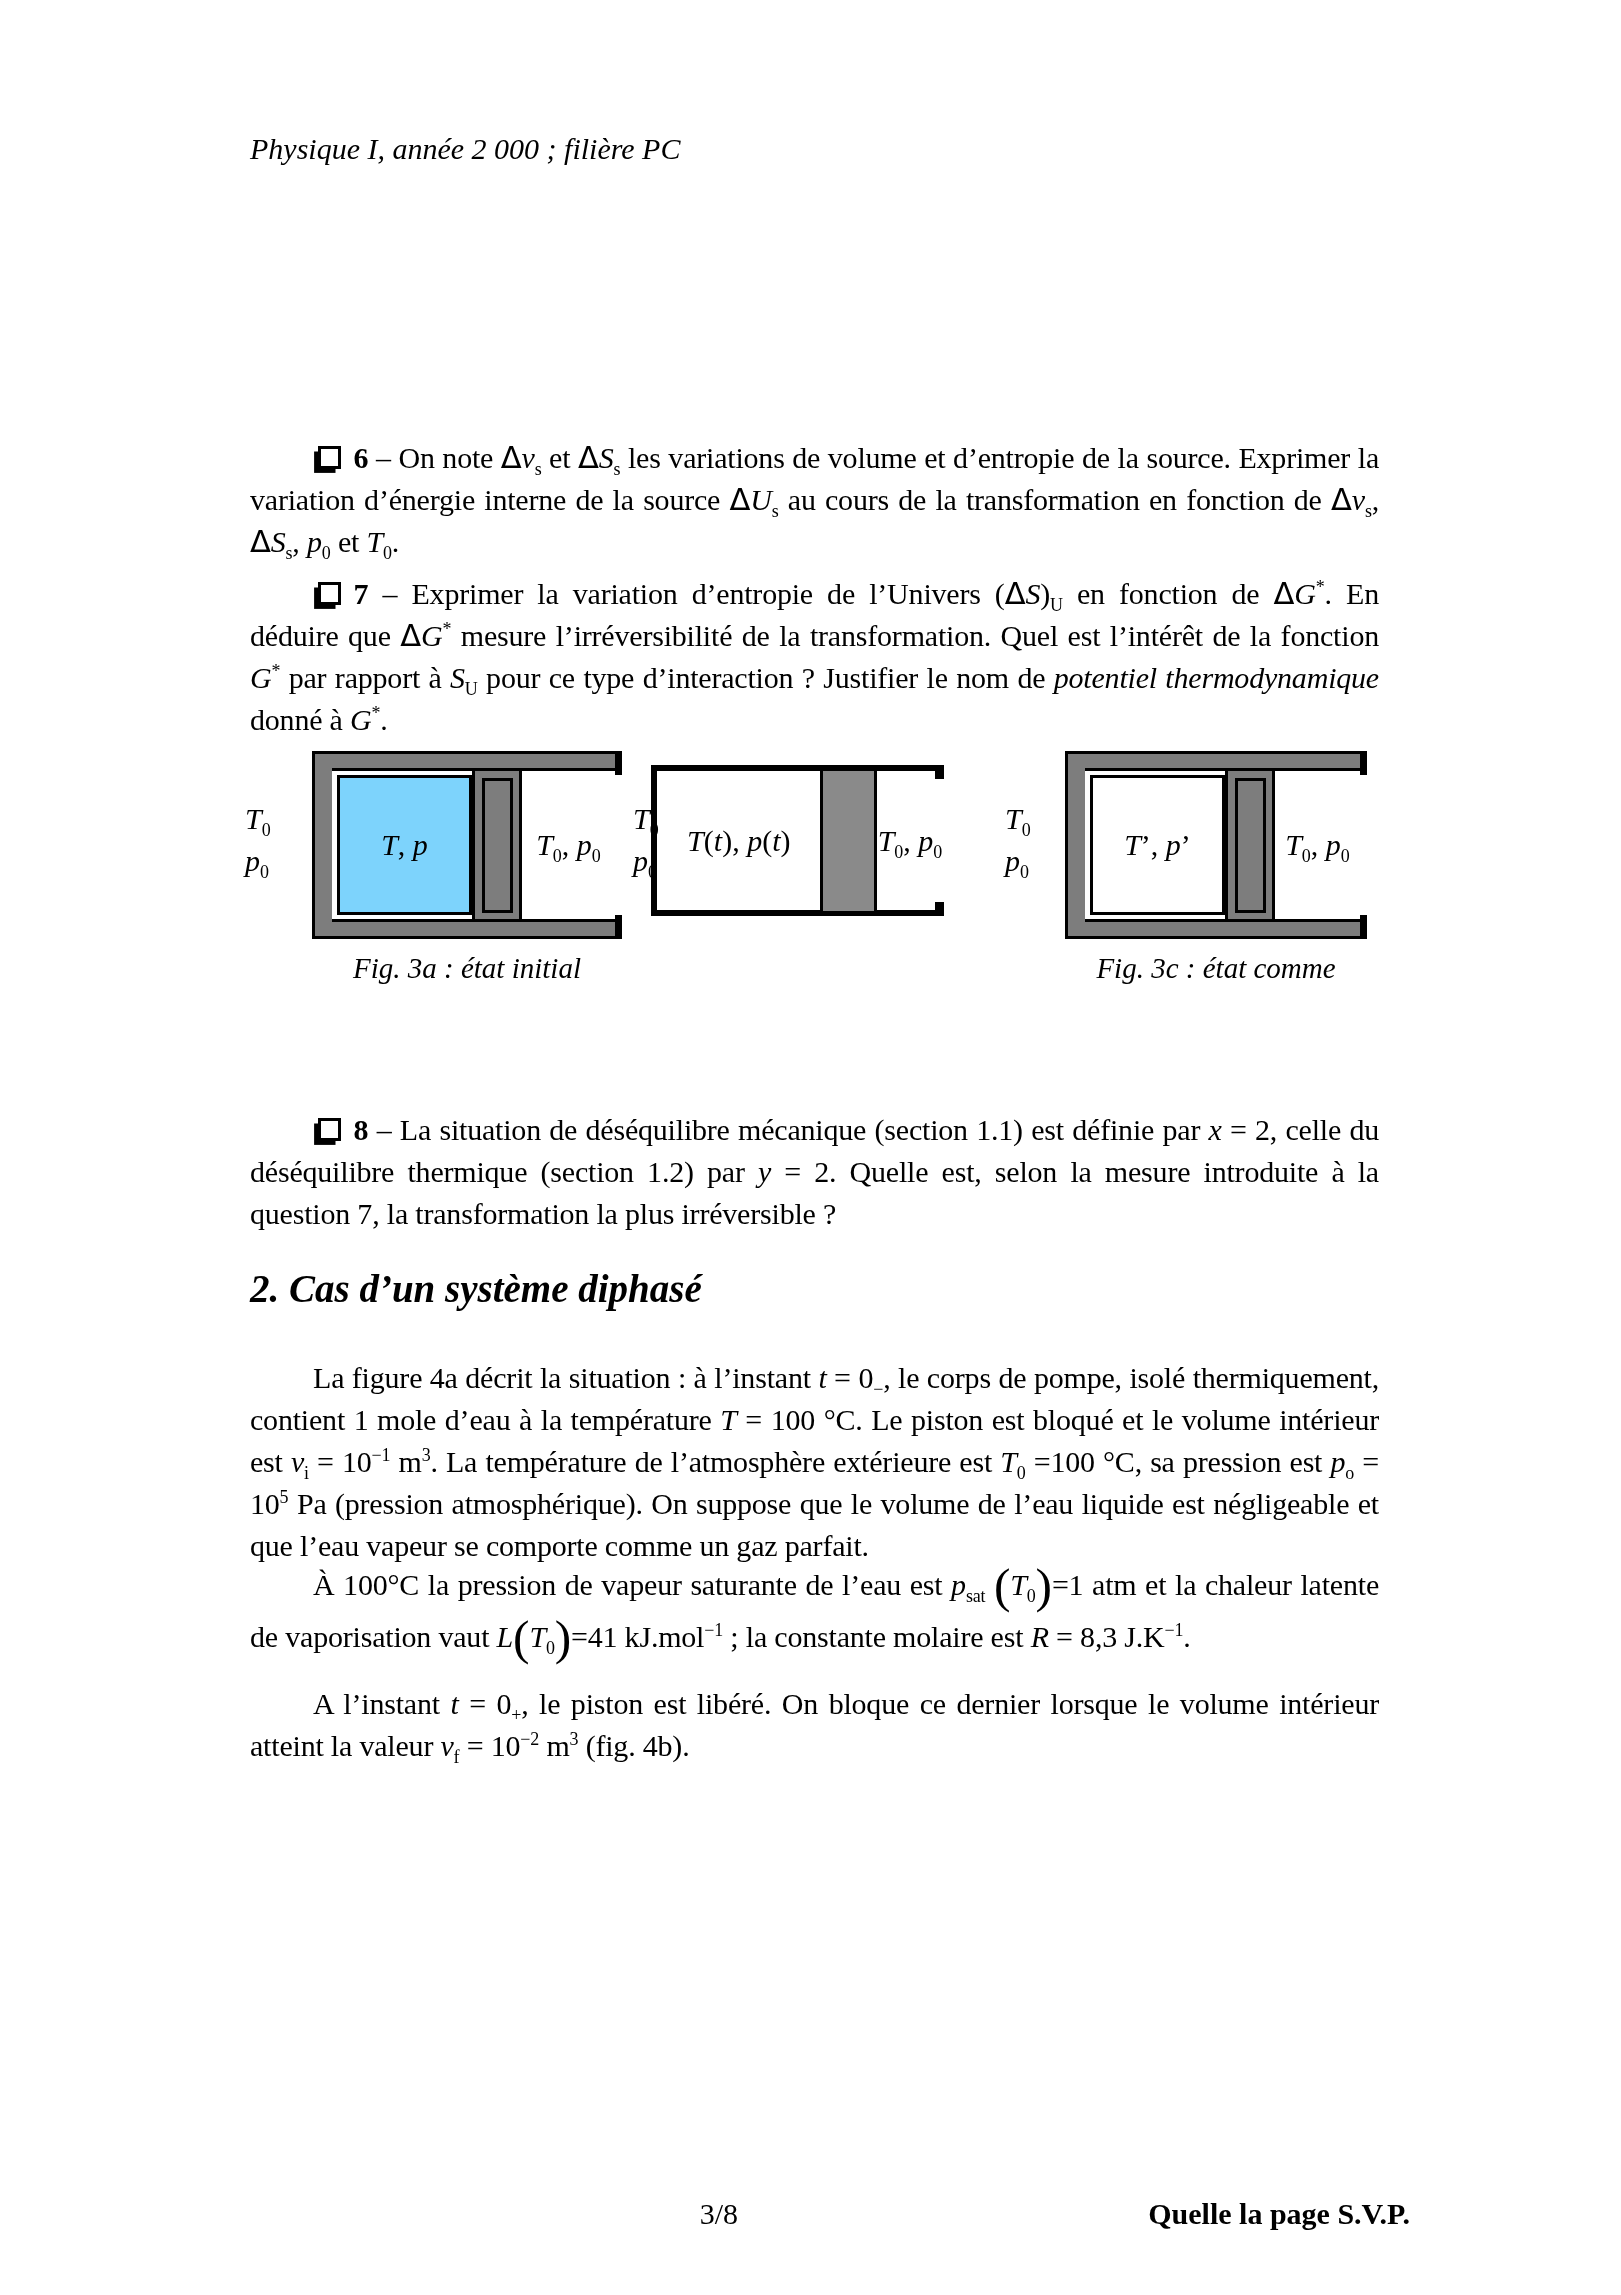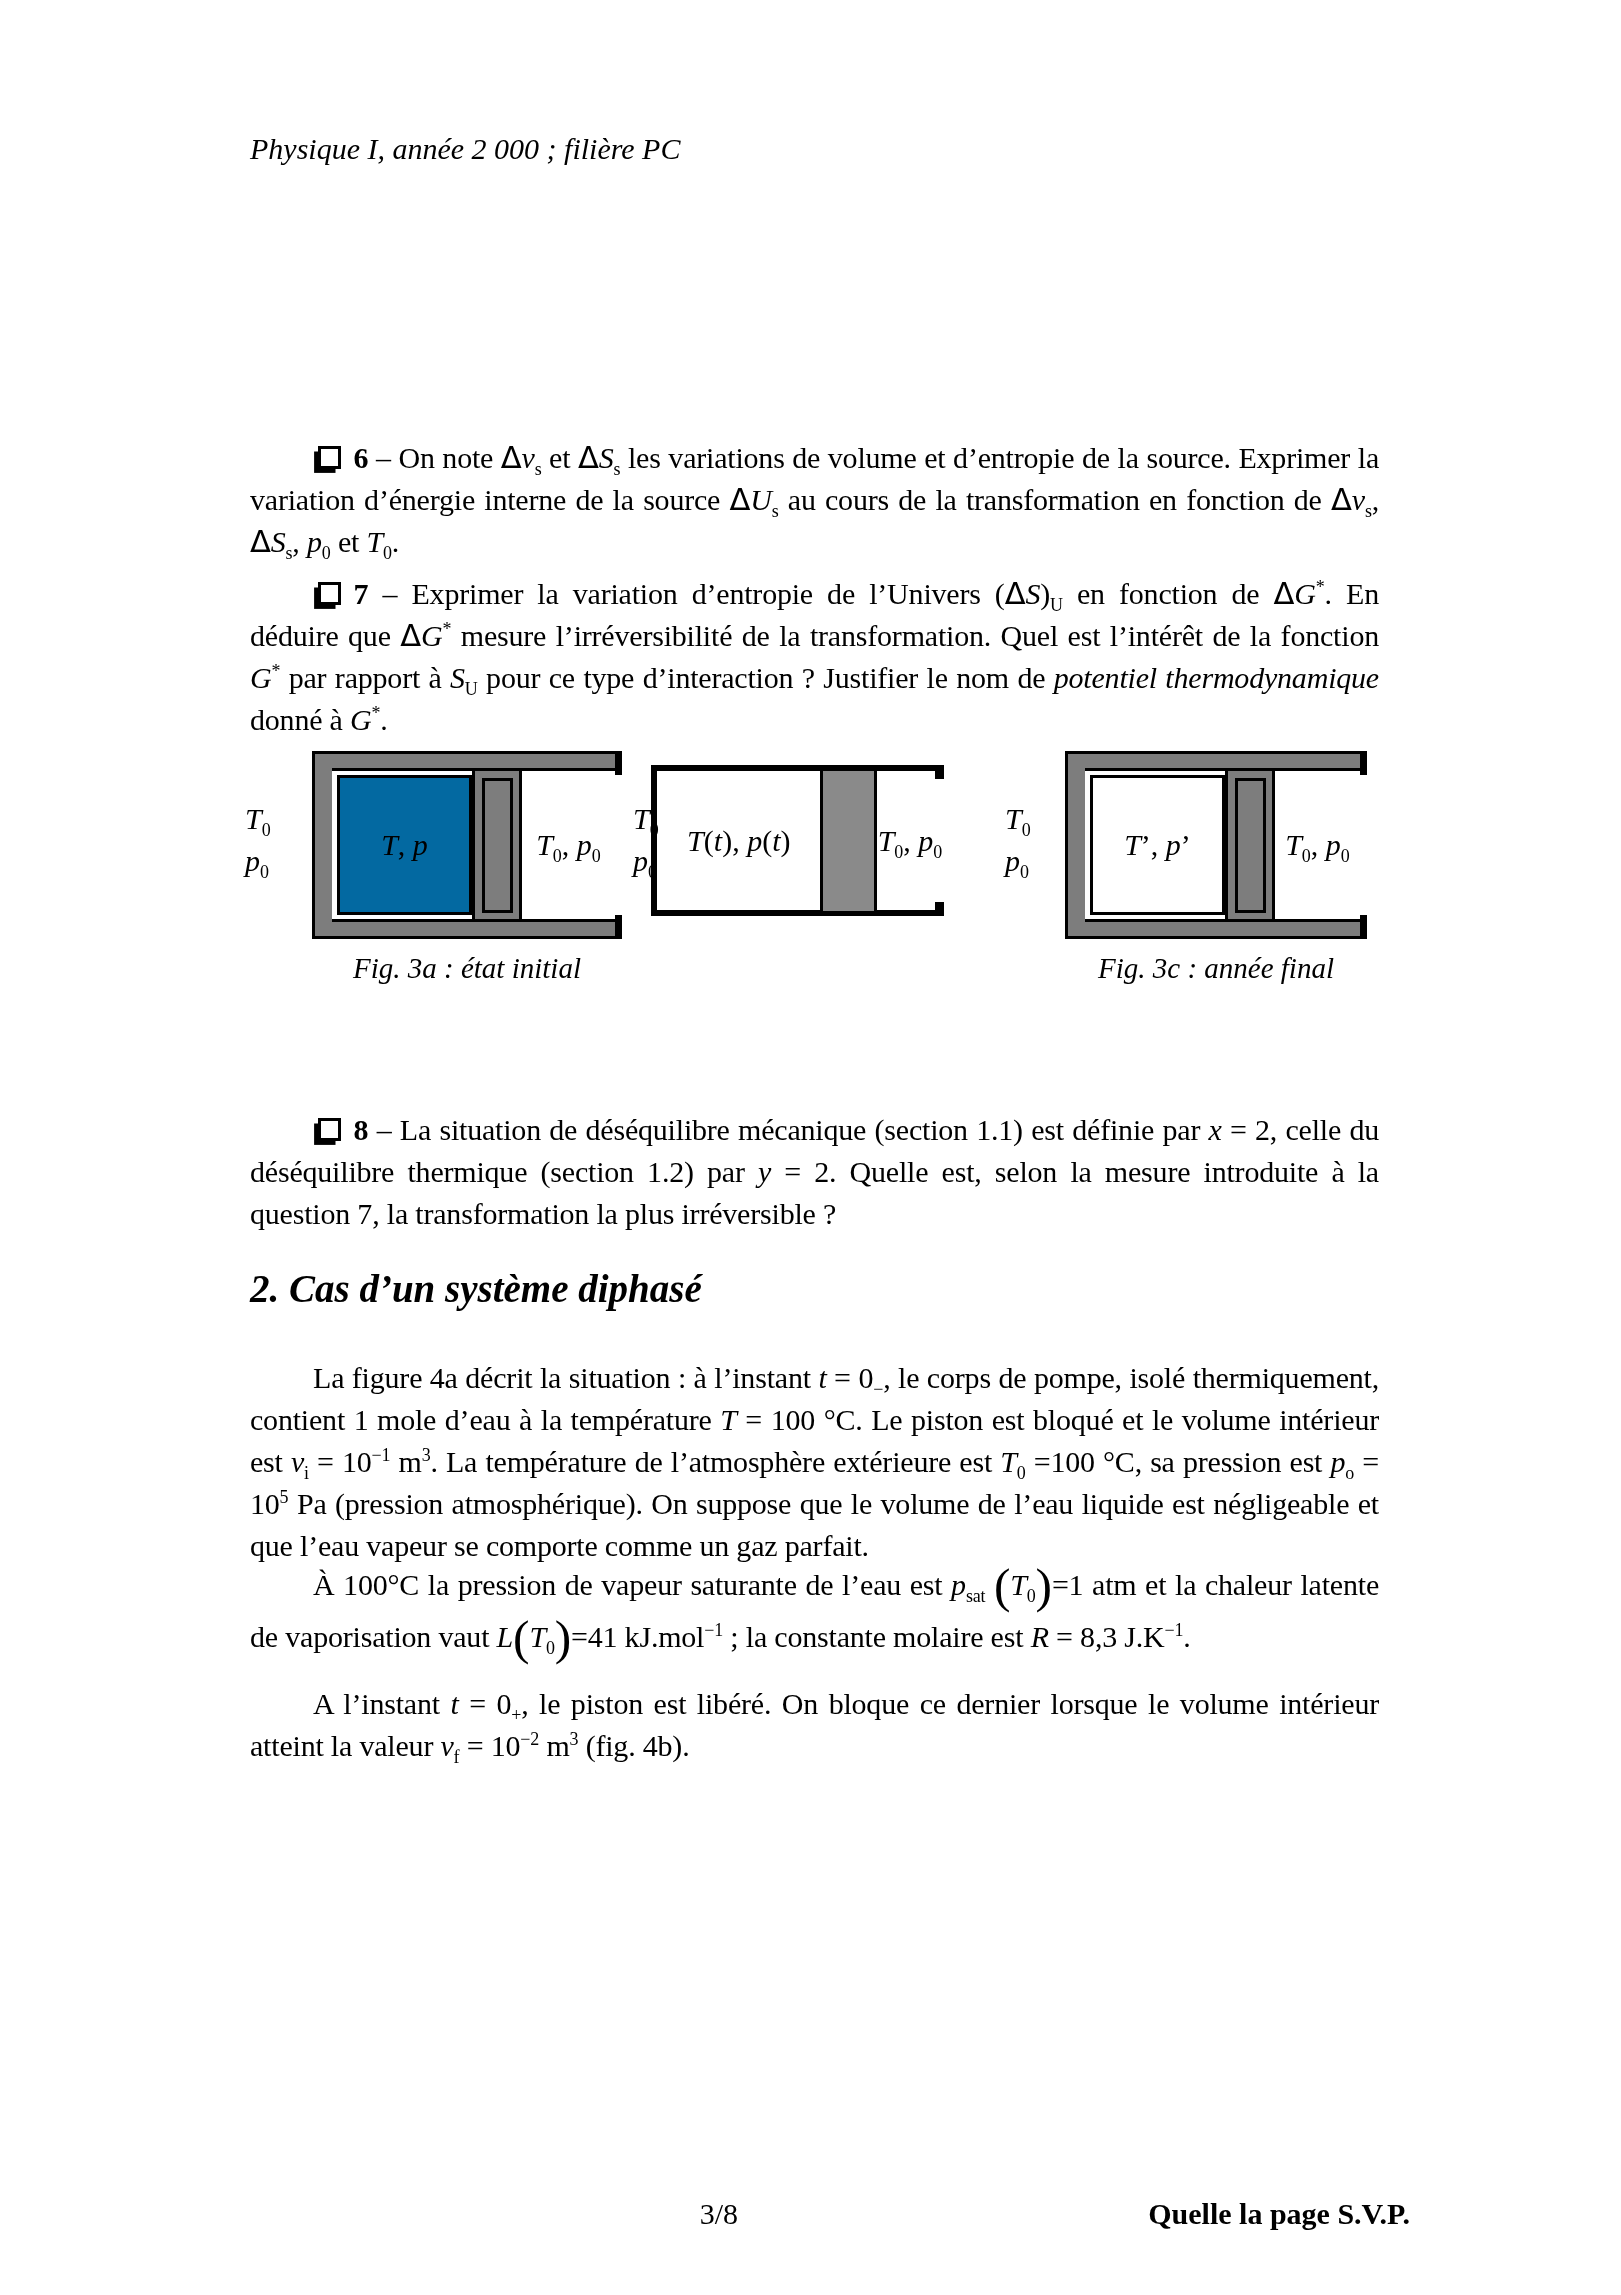--- a/index.html
+++ b/index.html
@@ -43,21 +43,21 @@
   <p class="tb indent" style="top:543px"><span class="qbox"></span><span><b>7</b> – Exprimer la variation d’entropie de l’Univers (<span class="dl">Δ</span><i>S</i>)<sub>U</sub> en fonction de <span class="dl">Δ</span><i>G</i><sup>*</sup>. En déduire que <span class="dl">Δ</span><i>G</i><sup>*</sup> mesure l’irréversibilité de la transformation. Quel est l’intérêt de la fonction <i>G</i><sup>*</sup> par rapport à <i>S</i><sub>U</sub> pour ce type d’interaction ? Justifier le nom de <i>potentiel thermodynamique</i> donné à <i>G</i><sup>*</sup>.</span></p>
 
   <div class="olabel" style="left:245px;top:798px"><i>T</i><sub>0</sub><br><i>p</i><sub>0</sub></div>
 
   <div class="fig" style="left:312px;top:751px;width:310px;height:188px">
     <div class="abs gray" style="left:0;top:0;width:310px;height:20.4px;border-top:3.1px solid #000;border-bottom:3.9px solid #000"></div>
     <div class="abs gray" style="left:0;top:168px;width:310px;height:20.4px;border-top:3.1px solid #000;border-bottom:3.9px solid #000"></div>
     <div class="abs gray" style="left:0;top:3.1px;width:20.4px;height:182px;border-left:3.1px solid #000"></div>
     <div class="abs blk" style="left:303px;top:0;width:7px;height:24px"></div>
     <div class="abs blk" style="left:303px;top:164px;width:7px;height:24px"></div>
-    <div class="abs flexc" style="left:25px;top:24px;width:135px;height:140px;border:3.1px solid #000;background:#0369a1">
+    <div class="abs flexc" style="left:25px;top:24px;width:135px;height:140px;border:3.1px solid #000;background:#7dd3fc">
         <span class="figlabel"><i>T</i>, <i>p</i></span>
       </div>
     <div class="abs gray" style="left:160px;top:20.4px;width:50px;height:148px;border-left:3.9px solid #000;border-right:3.9px solid #000"></div>
     <div class="abs gray" style="left:170px;top:27px;width:31px;height:135px;border:3.1px solid #000"></div>
     <div class="abs flexc" style="left:210px;top:20.4px;width:93px;height:148px">
         <span class="figlabel"><i>T</i><sub>0</sub>, <i>p</i><sub>0</sub></span>
       </div>
   </div>
   <div class="caption" style="left:312px;width:310px">Fig. 3a : état initial</div>
 
@@ -88,21 +88,21 @@
     <div class="abs blk" style="left:295px;top:164px;width:7px;height:24px"></div>
     <div class="abs flexc" style="left:25px;top:24px;width:135px;height:140px;border:3.1px solid #000;background:#fff">
         <span class="figlabel"><i>T</i>’, <i>p</i>’</span>
       </div>
     <div class="abs gray" style="left:160px;top:20.4px;width:50px;height:148px;border-left:3.9px solid #000;border-right:3.9px solid #000"></div>
     <div class="abs gray" style="left:170px;top:27px;width:31px;height:135px;border:3.1px solid #000"></div>
     <div class="abs flexc" style="left:210px;top:20.4px;width:85px;height:148px">
         <span class="figlabel"><i>T</i><sub>0</sub>, <i>p</i><sub>0</sub></span>
       </div>
   </div>
-  <div class="caption" style="left:1065px;width:302px">Fig. 3c : année final</div>
+  <div class="caption" style="left:1065px;width:302px">Fig. 3c : état comme</div>
 
   <p class="tb indent" style="top:1079px"><span class="qbox"></span><span><b>8</b> – La situation de déséquilibre mécanique (section 1.1) est définie par <i>x</i> = 2, celle du déséquilibre thermique (section 1.2) par <i>y</i> = 2. Quelle est, selon la mesure introduite à la question 7, la transformation la plus irréversible ?</span></p>
 
   <h2 class="h2">2. Cas d’un système diphasé</h2>
 
   <p class="tb indent" style="top:1327px">La figure 4a décrit la situation : à l’instant <i>t</i> = 0<sub>−</sub>, le corps de pompe, isolé thermiquement, contient 1 mole d’eau à la température <i>T</i> = 100 °C. Le piston est bloqué et le volume intérieur est <i>v</i><sub>i</sub> = 10<sup>−1</sup> m<sup>3</sup>. La température de l’atmosphère extérieure est <i>T</i><sub>0</sub> =100 °C, sa pression est <i>p</i><sub>o</sub> = 10<sup>5</sup> Pa (pression atmosphérique). On suppose que le volume de l’eau liquide est négligeable et que l’eau vapeur se comporte comme un gaz parfait.</p>
 
   <p class="tb indent" style="top:1529px;line-height:52px">À 100°C la pression de vapeur saturante de l’eau est <i>p</i><sub>sat</sub> <span class="bp">(</span><i>T</i><sub>0</sub><span class="bp">)</span>=1 atm et la chaleur latente de vaporisation vaut <i>L</i><span class="bp">(</span><i>T</i><sub>0</sub><span class="bp">)</span>=41 kJ.mol<sup>−1</sup> ; la constante molaire est <i>R</i> = 8,3 J.K<sup>−1</sup>.</p>
 
   <p class="tb indent" style="top:1653px">A l’instant <i>t</i> = 0<sub>+</sub>, le piston est libéré. On bloque ce dernier lorsque le volume intérieur atteint la valeur <i>v</i><sub>f</sub> = 10<sup>−2</sup> m<sup>3</sup> (fig. 4b).</p>

